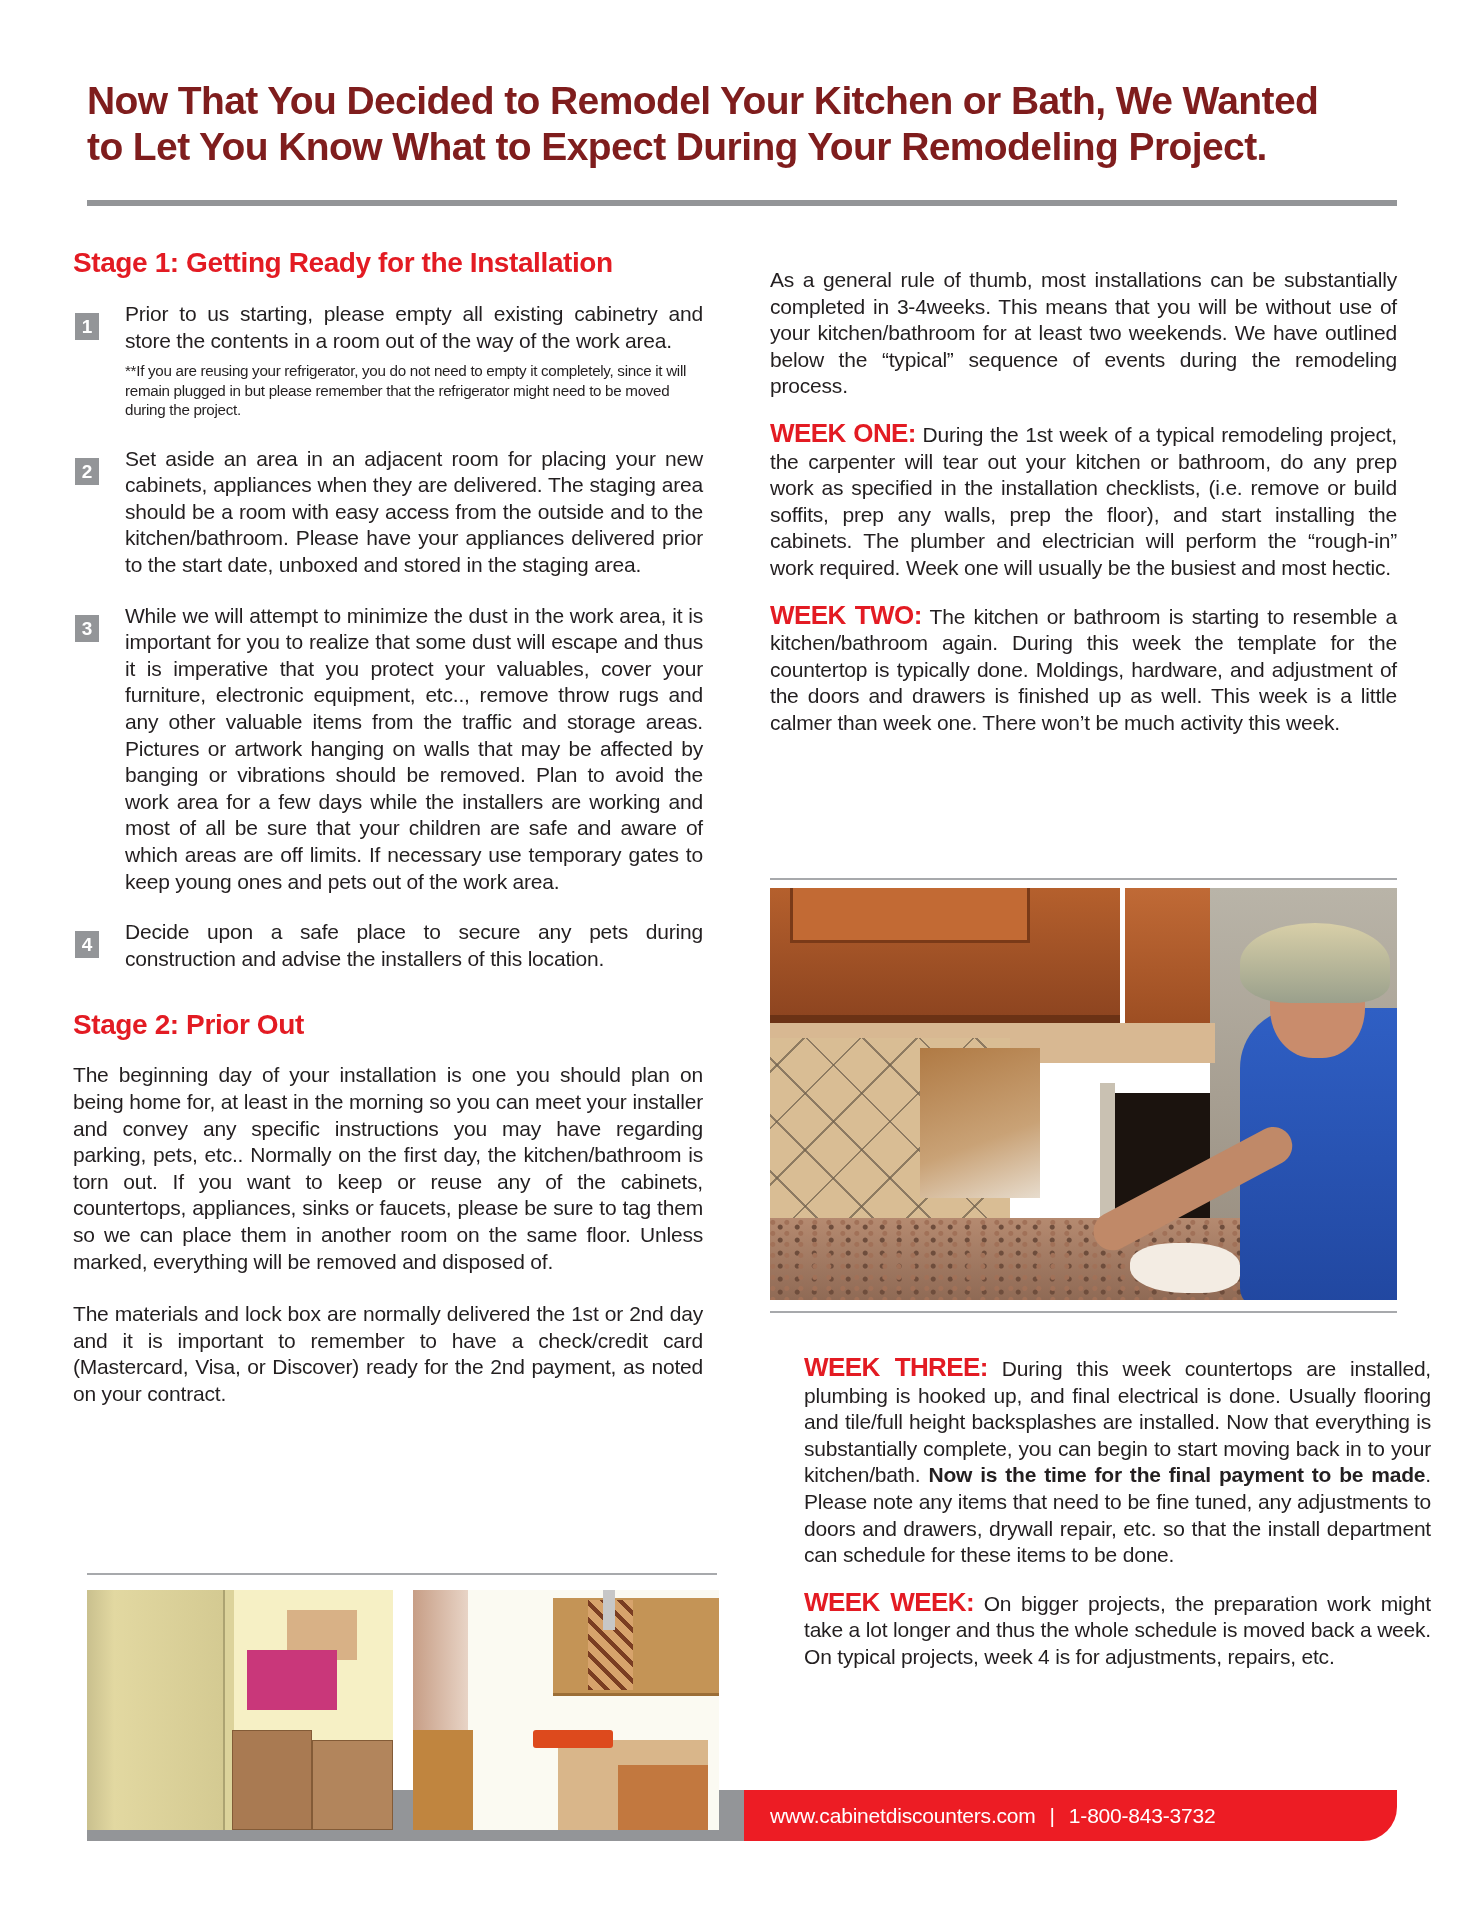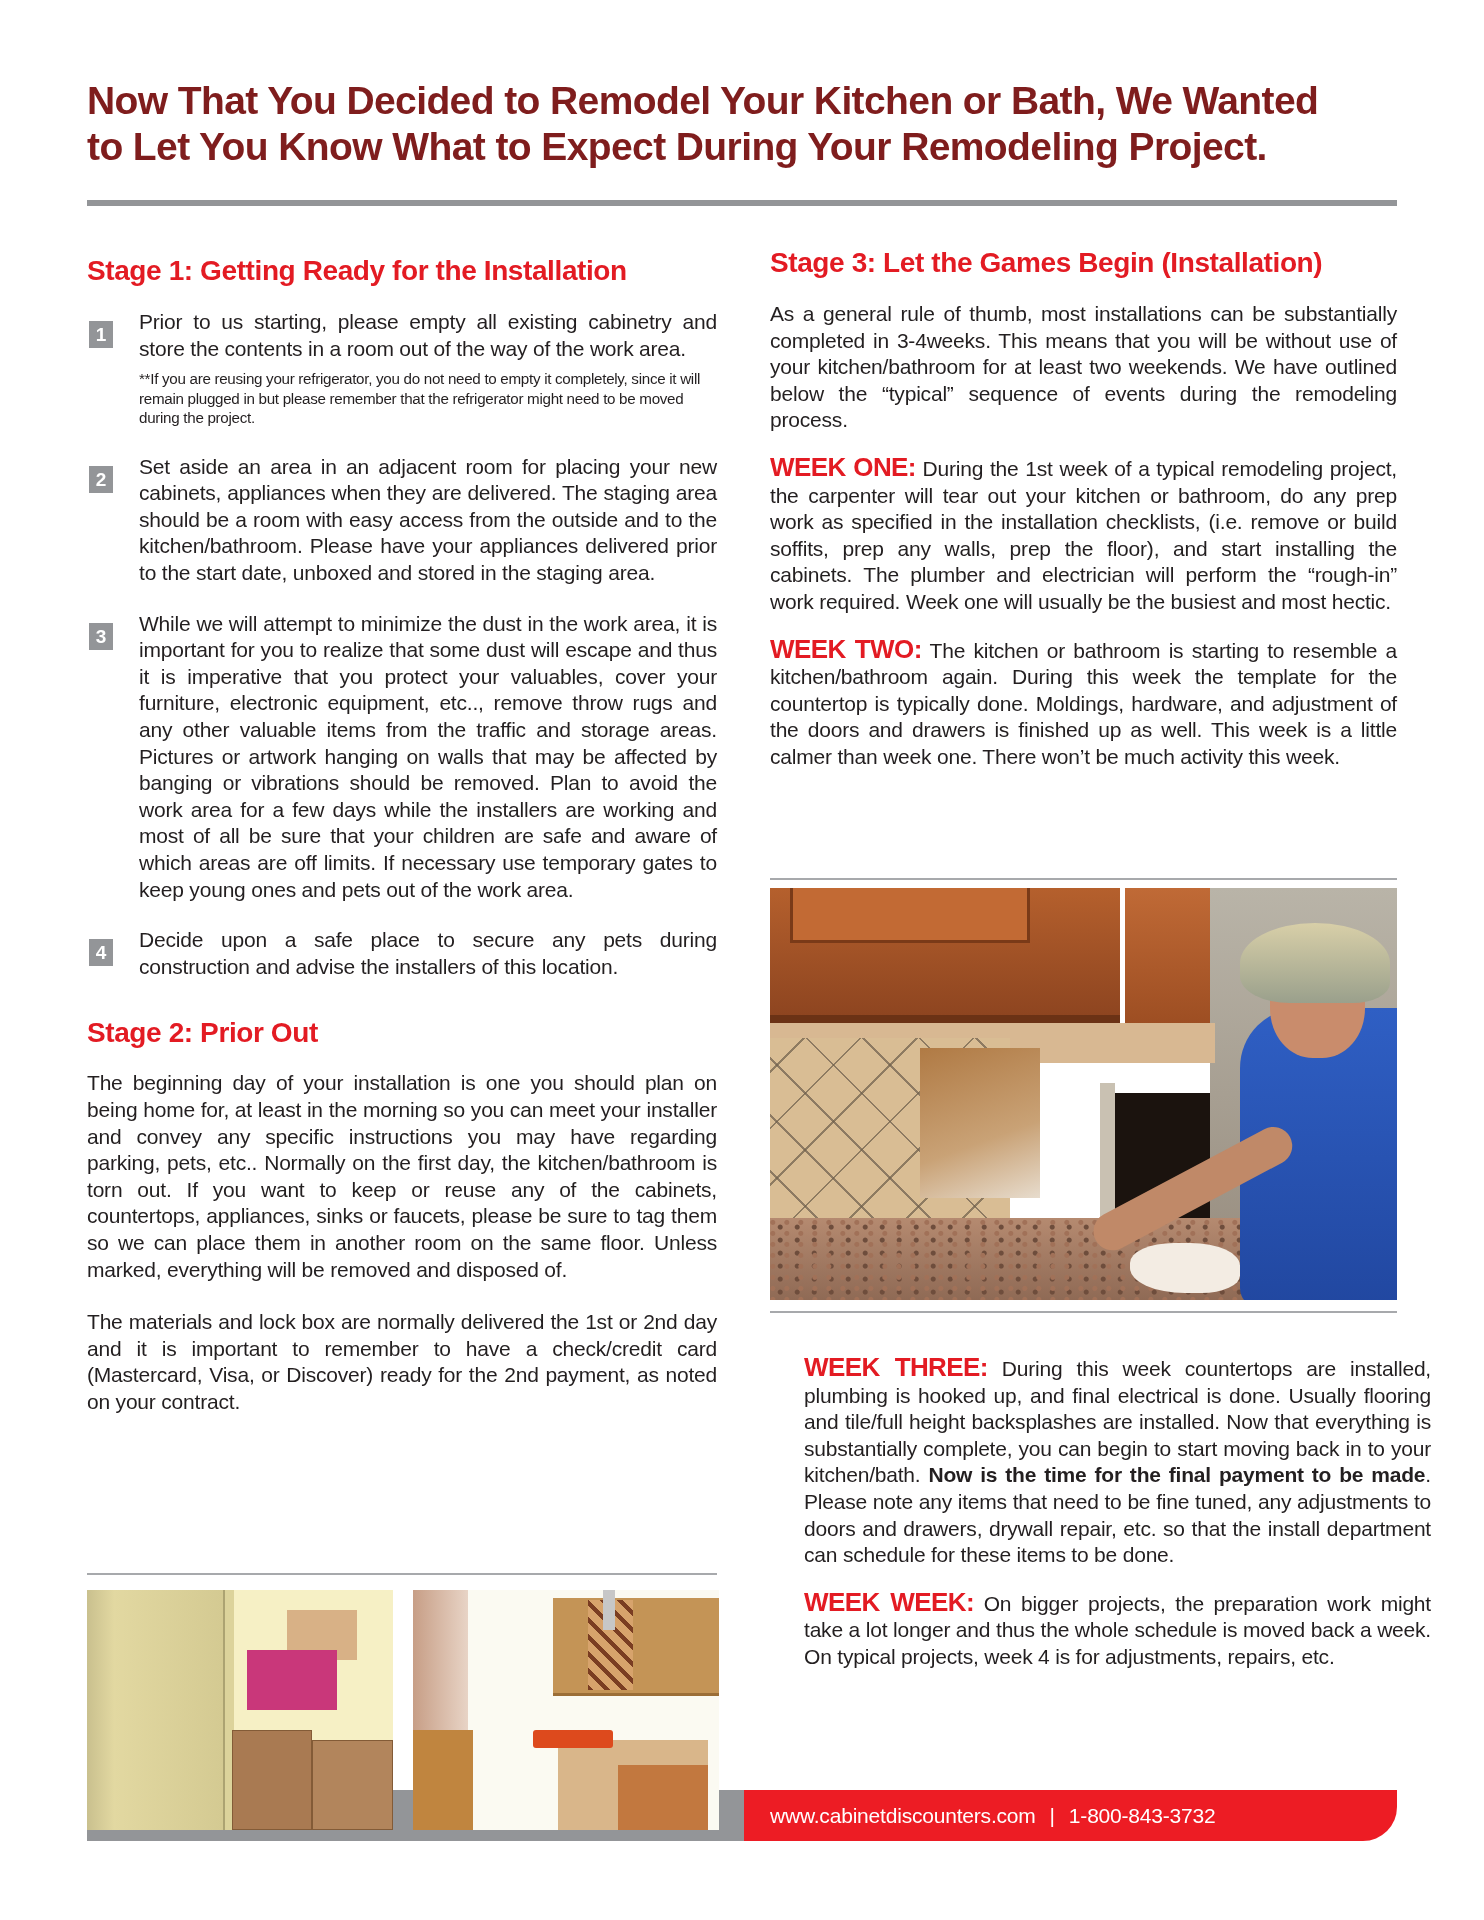--- a/index.html
+++ b/index.html
@@ -8,21 +8,21 @@
 
     .title {
       position: absolute; left: 87px; top: 78px; width: 1320px;
       color: #7f1d1d; font-weight: bold; font-size: 39px; line-height: 46px;
       letter-spacing: -0.6px;
     }
     .title-rule {
       position: absolute; left: 87px; top: 200px; width: 1310px; height: 6px; background: #939598;
     }
 
-    .col-left { position: absolute; left: 87px; top: 246px; width: 630px; margin-top: 8px; }
+    .col-left { position: absolute; left: 73px; top: 246px; width: 630px; }
     .col-right { position: absolute; left: 770px; top: 246px; width: 627px; }
 
     .stage-heading {
       color: #e31b23; font-weight: bold; font-size: 28px; line-height: 34px;
       letter-spacing: -0.4px; white-space: nowrap;
     }
 
     .body-text {
       font-size: 21px; line-height: 26.6px; text-align: justify; color: #231f20;
       letter-spacing: -0.2px;
@@ -143,21 +143,20 @@
     <div class="step-num">4</div>
     <p class="body-text">Decide upon a safe place to secure any pets during construction and advise the installers of this location.</p>
   </div>
 
   <h2 class="stage-heading" style="margin-top:36px;">Stage 2:  Prior Out</h2>
   <p class="body-text" style="margin-top:20px;">The beginning day of your installation is one you should plan on being home for, at least in the morning so you can meet your installer and convey any specific instructions you may have regarding parking, pets, etc.. Normally on the first day, the kitchen/bathroom is torn out. If you want to keep or reuse any of the cabinets, countertops, appliances, sinks or faucets, please be sure to tag them so we can place them in another room on the same floor. Unless marked, everything will be removed and disposed of.</p>
   <p class="body-text" style="margin-top:26px;">The materials and lock box are normally delivered the 1st or 2nd day and it is important to remember to have a check/credit card (Mastercard, Visa, or Discover) ready for the 2nd payment, as noted on your contract.</p>
 </div>
 
 <div class="col-right">
-  <h2 class="stage-heading">Stage 3:  Let the Games Begin (Installation)</h2>
   <p class="body-text" style="margin-top:21px;">As a general rule of thumb, most installations can be substantially completed in 3-4weeks. This means that you will be without use of your kitchen/bathroom for at least two weekends.  We have outlined below the “typical” sequence of events during the remodeling process.</p>
 
   <p class="body-text" style="margin-top:20px;">
     <span class="week-label">WEEK ONE:</span><span> During the 1st week of a typical remodeling project, the carpenter will tear out your kitchen or bathroom, do any prep work as specified in the installation checklists, (i.e. remove or build soffits, prep any walls, prep the floor), and start installing the cabinets. The plumber and electrician will perform the “rough-in” work required. Week one will usually be the busiest and most hectic.</span>
   </p>
 
   <p class="body-text" style="margin-top:20px;">
     <span class="week-label">WEEK TWO:</span><span> The kitchen or bathroom is starting to resemble a kitchen/bathroom again. During this week the template for the countertop is typically done. Moldings, hardware, and adjustment of the doors and drawers is finished up as well. This week is a little calmer than week one.  There won’t be much activity this week.</span>
   </p>
 </div>

